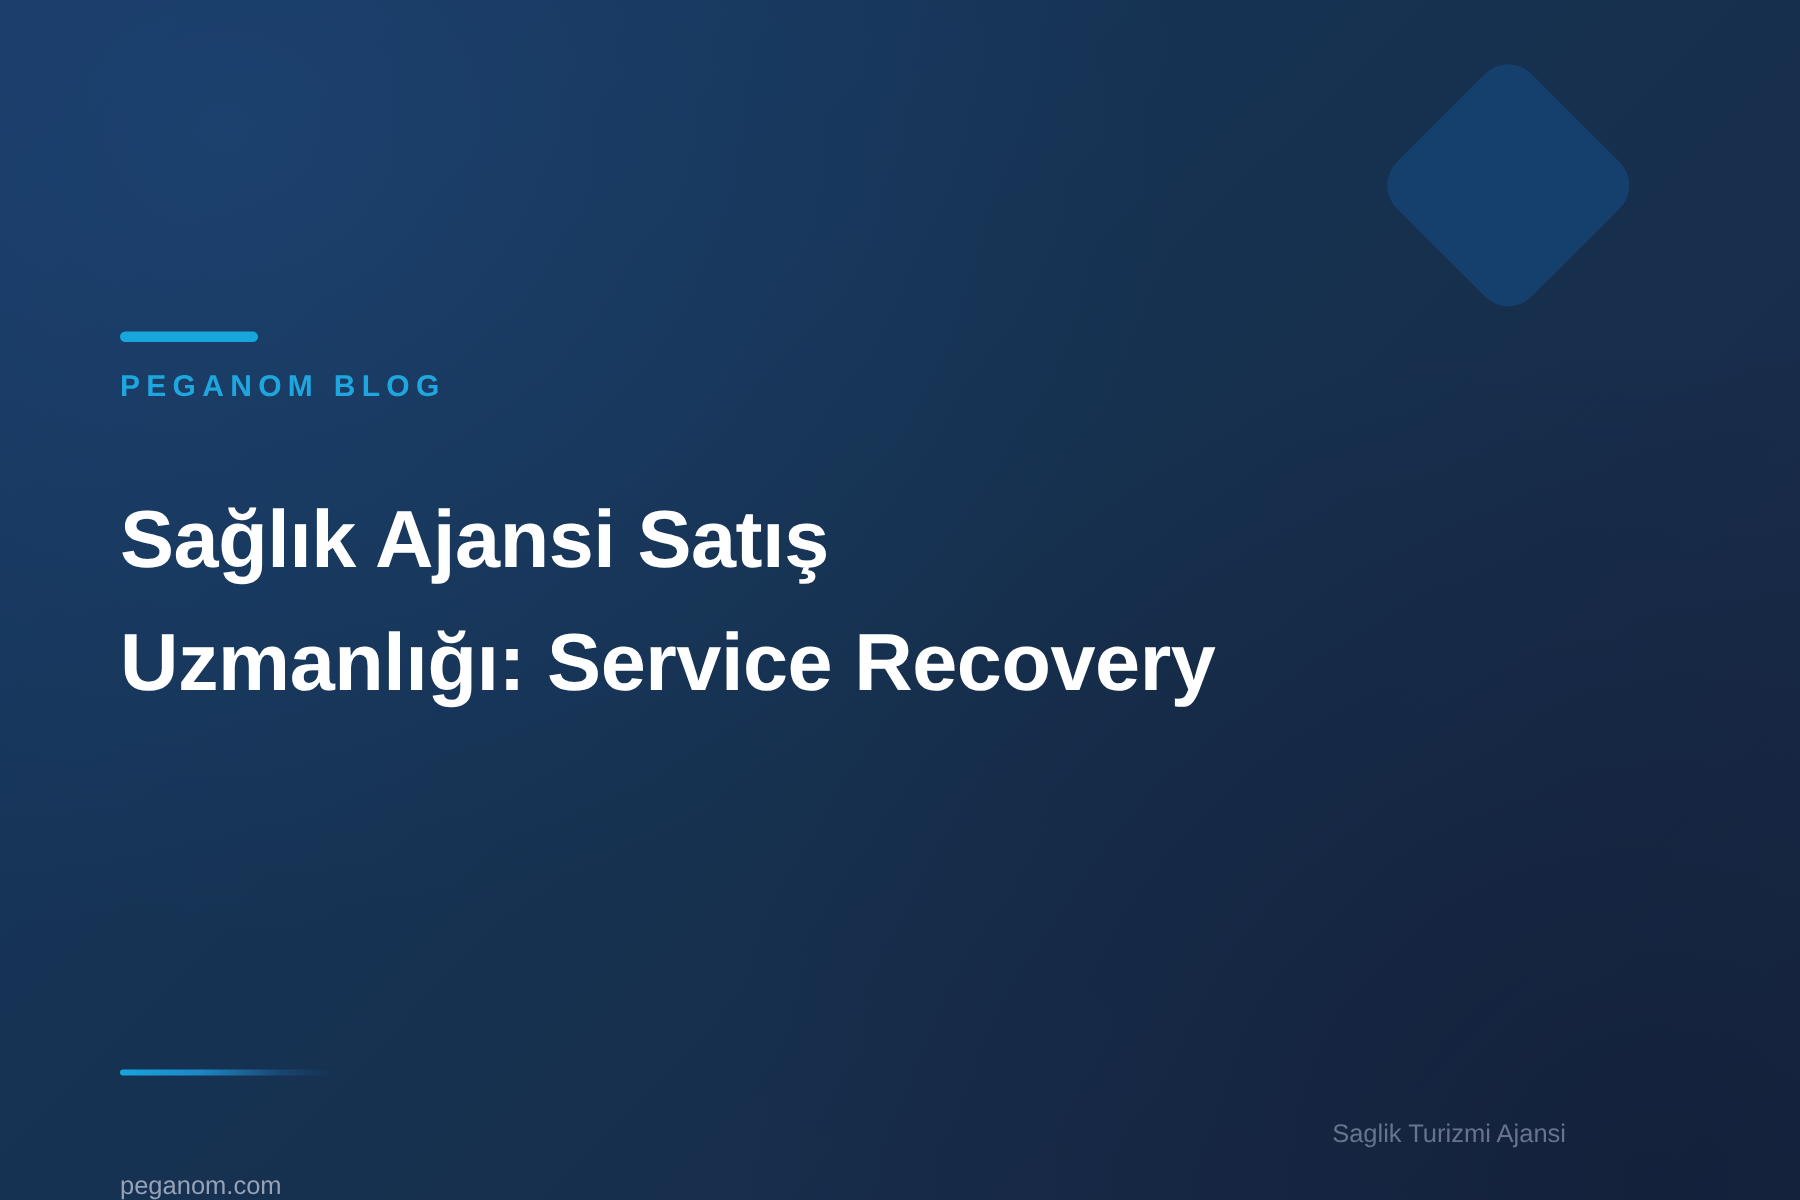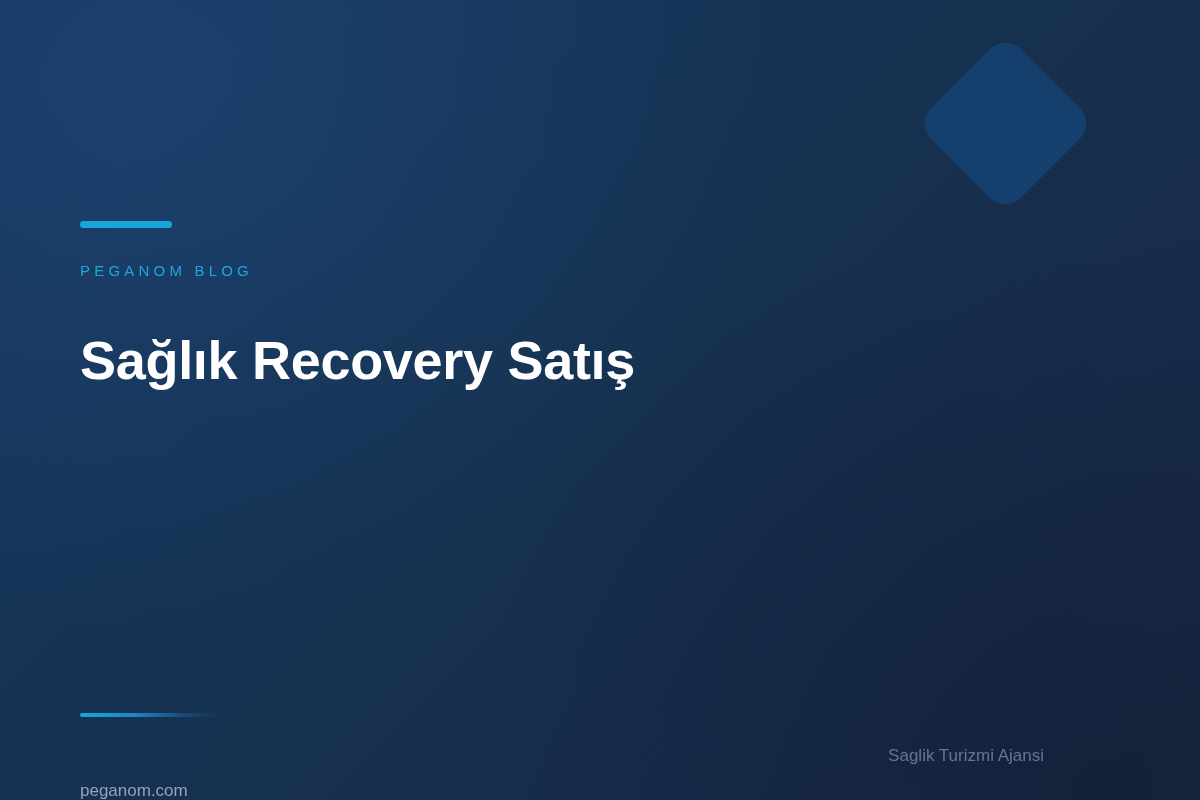--- a/index.html
+++ b/index.html
@@ -63,23 +63,23 @@
     left: 0;
     top: 221px;
     width: 92px;
     height: 7px;
     border-radius: 4px;
     background: #17a6dc;
   }
   #eyebrow-label {
     position: absolute;
     left: 0;
-    top: 260px;
-    font-size: 15px;
-    font-weight: normal;
+    top: 247px;
+    font-size: 20px;
+    font-weight: bold;
     letter-spacing: 4.2px;
     color: #1fa6de;
     line-height: 22px;
     white-space: nowrap;
   }
 
   #headline {
     position: absolute;
     left: 0;
     top: 283px;
@@ -132,21 +132,22 @@
   <div id="glow-overlay"></div>
   <div id="corner-shade"></div>
   <div id="diamond"></div>
 
   <div id="content">
 
     <div id="eyebrow-rule"></div>
     <div id="eyebrow-label">PEGANOM BLOG</div>
 
     <h1 id="headline">
-      <span class="hl-line">Sağlık Recovery Satış</span>
+      <span class="hl-line">Sağlık Ajansi Satış</span>
+      <span class="hl-line">Uzmanlığı: Service Recovery</span>
     </h1>
 
     <div id="footer-rule"></div>
     <div id="footer-domain">peganom.com</div>
     <div id="footer-tagline">Saglik Turizmi Ajansi</div>
 
   </div>
 </div>
 
 </body></html>

